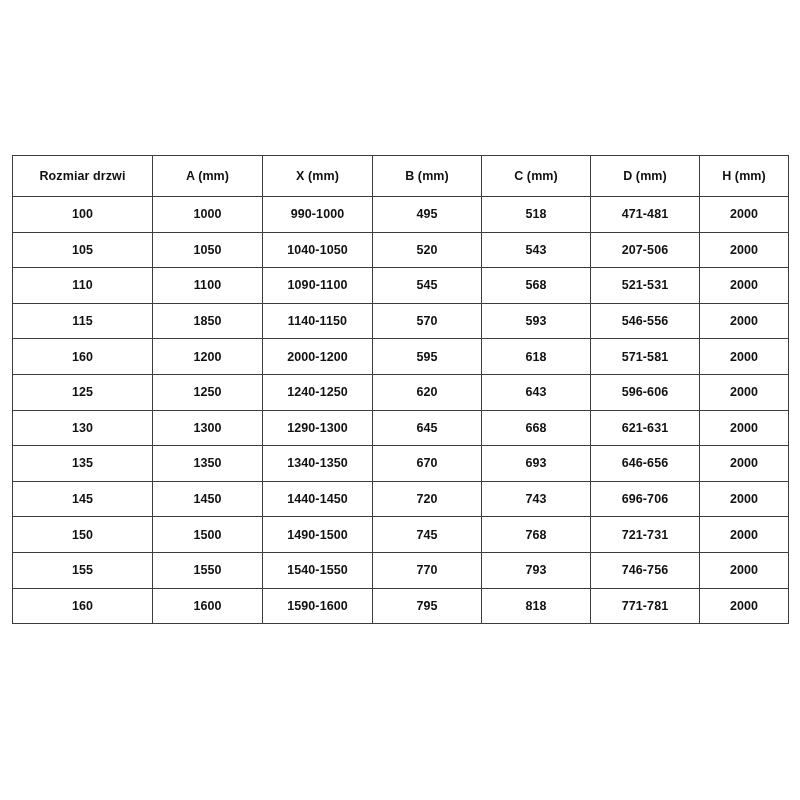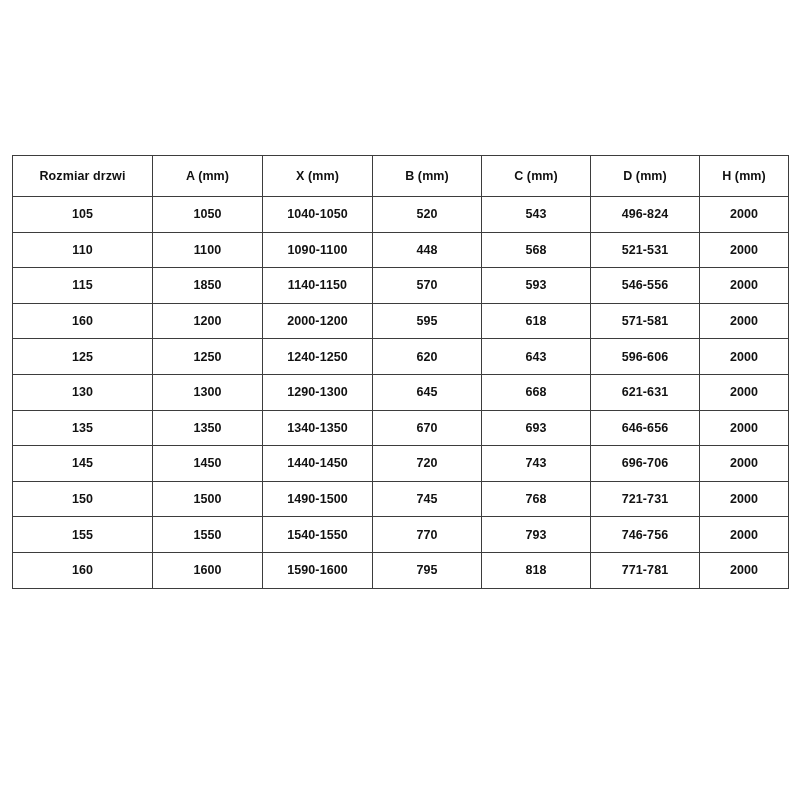--- a/index.html
+++ b/index.html
@@ -78,33 +78,42 @@
           <th>A (mm)</th>
           <th>X (mm)</th>
           <th>B (mm)</th>
           <th>C (mm)</th>
           <th>D (mm)</th>
           <th>H (mm)</th>
         </tr>
       </thead>
       <tbody>
         <tr>
+          <td>100</td>
+          <td>1000</td>
+          <td>990-1000</td>
+          <td>495</td>
+          <td>518</td>
+          <td>471-481</td>
+          <td>2000</td>
+        </tr>
+        <tr>
           <td>105</td>
           <td>1050</td>
           <td>1040-1050</td>
           <td>520</td>
           <td>543</td>
-          <td>496-824</td>
+          <td>207-506</td>
           <td>2000</td>
         </tr>
         <tr>
           <td>110</td>
           <td>1100</td>
           <td>1090-1100</td>
-          <td>448</td>
+          <td>545</td>
           <td>568</td>
           <td>521-531</td>
           <td>2000</td>
         </tr>
         <tr>
           <td>115</td>
           <td>1850</td>
           <td>1140-1150</td>
           <td>570</td>
           <td>593</td>

